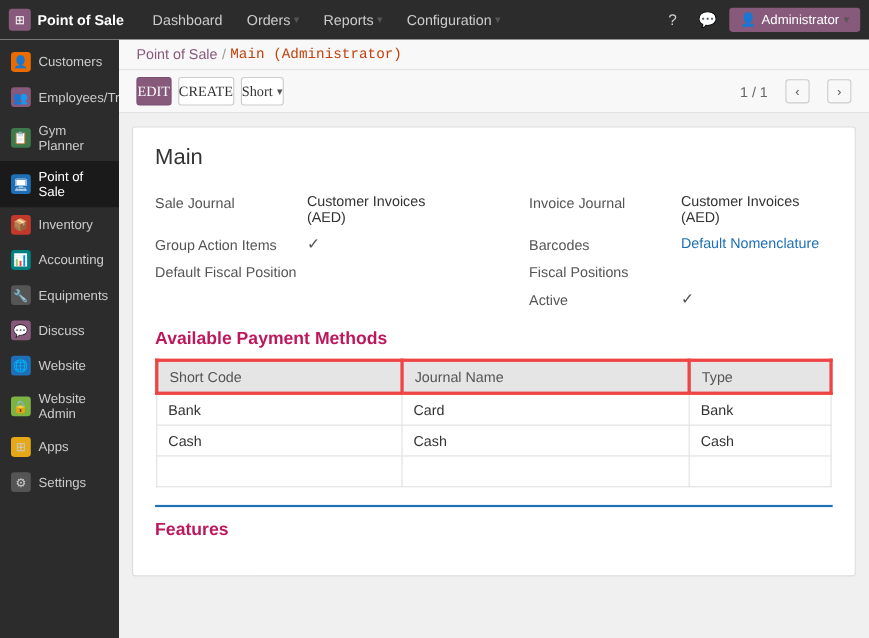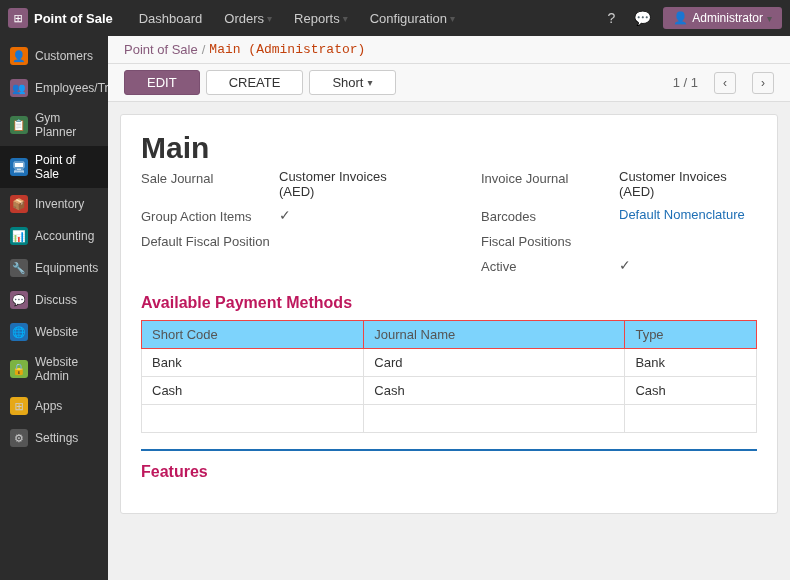--- a/index.html
+++ b/index.html
@@ -147,28 +147,29 @@
     .toolbar {
       background: #f8f8f8;
       border-bottom: 1px solid #ddd;
       padding: 6px 16px;
       display: flex;
       align-items: center;
       gap: 6px;
       flex-shrink: 0;
     }
     .btn {
-      padding: 4px 22px;
+      padding: 4px 0;
       border-radius: 3px;
       cursor: pointer;
       font-size: 13px;
       border: 1px solid transparent;
       display: inline-flex;
       align-items: center;
       gap: 4px;
+      font-family: Liberation Serif, serif;
     }
     .btn-primary {
       background: #875a7b;
       color: #fff;
       border-color: #7a4f70;
     }
     .btn-default {
       background: #fff;
       color: #333;
       border-color: #ccc;
@@ -200,24 +201,24 @@
       background: #f0f0f0;
     }
     .form-card {
       background: #fff;
       margin: 12px;
       border-radius: 3px;
       border: 1px solid #ddd;
       padding: 16px 20px 24px;
     }
     .form-title {
-      font-size: 30px;
-      font-weight: bold;
+      font-size: 20px;
+      font-weight: normal;
       color: #333;
-      margin-bottom: 4px;
+      margin-bottom: 20px;
     }
 
     
     .form-section {
       display: flex;
       gap: 64px;
       margin-bottom: 8px;
     }
     .form-col {
       flex: 1;
@@ -258,22 +259,22 @@
     }
 
     
     .data-table {
       width: 100%;
       border-collapse: collapse;
       font-size: 13px;
       border: 1px solid #e0e0e0;
     }
     .data-table th {
-      background: #7dd3fc;
-      border: 1px solid #ef4444;
+      background: #e5e5e5;
+      border: 3px solid #ef4444;
       padding: 6px 10px;
       text-align: left;
       font-weight: normal;
       color: #555;
     }
     .data-table td {
       border: 1px solid #e0e0e0;
       padding: 6px 10px;
       color: #333;
     }

